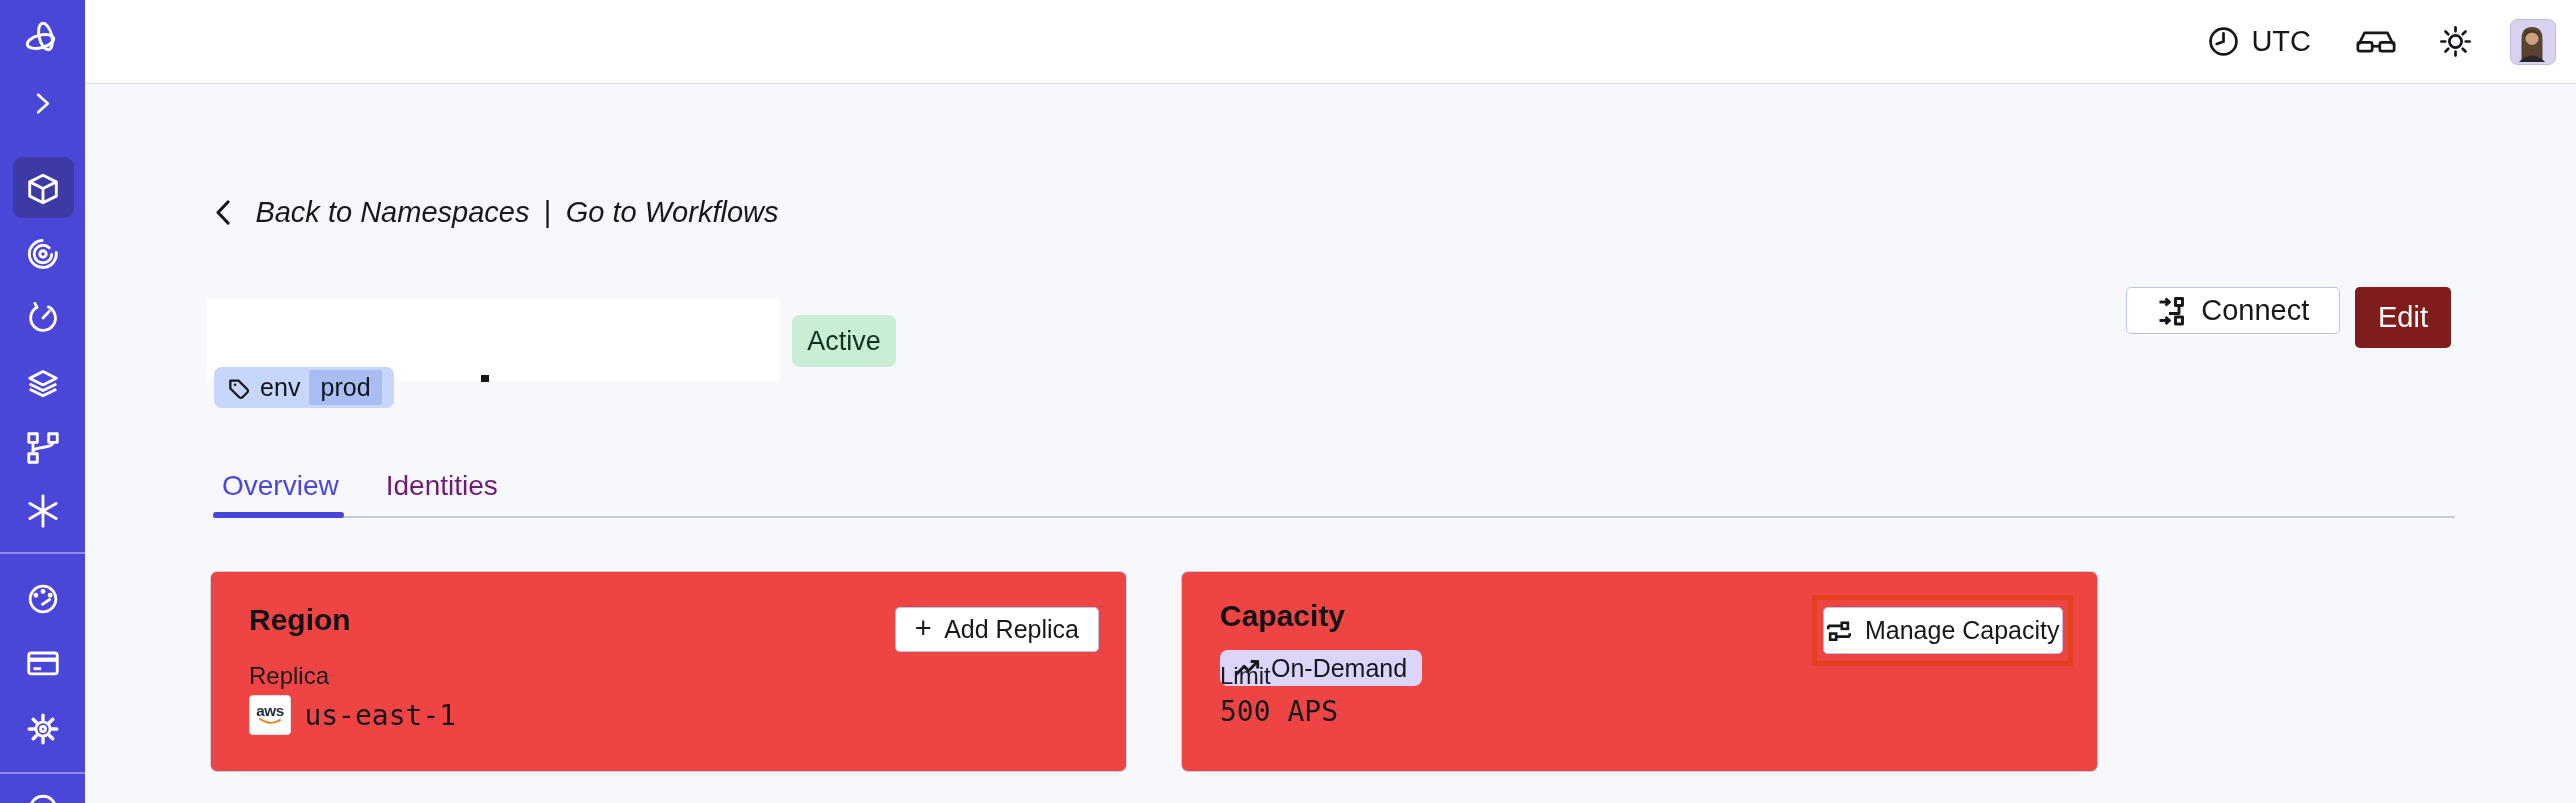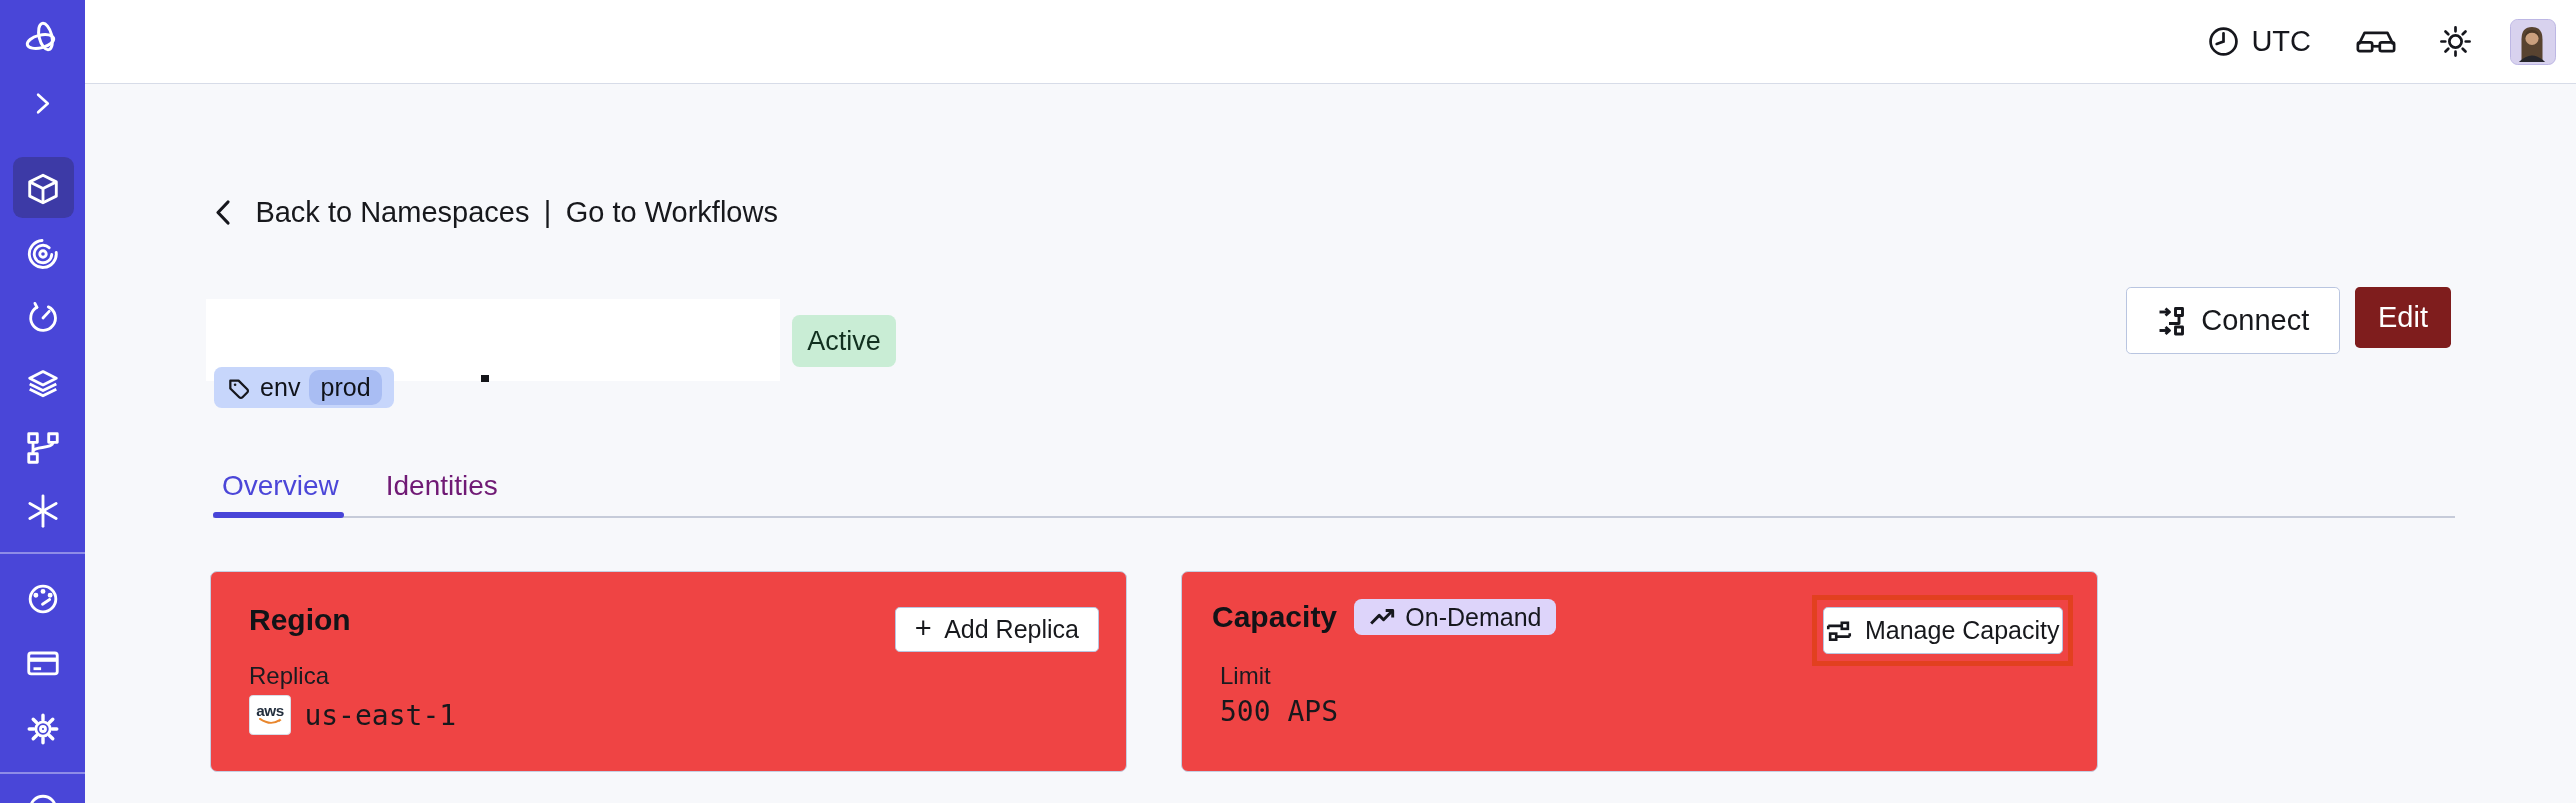--- a/index.html
+++ b/index.html
@@ -20,37 +20,37 @@
     border-bottom:1.9px solid #d7dce8; display:flex; align-items:center; justify-content:flex-end; }
   .tz { display:flex; align-items:center; gap:10.5px; margin-right:44px; cursor:pointer; }
   .tz-label { font-size:29px; color:#16171d; }
   .tb-icon { display:flex; align-items:center; cursor:pointer; }
   #avatar { width:46px; height:46px; border-radius:7.7px; border:1.9px solid #bdb7e4; overflow:hidden; margin-right:20px; margin-left:37px; cursor:pointer; background:#d8d2ee; }
 
   
   #content { position:absolute; left:85px; top:84px; width:2491px; height:719px; background:#f7f8fb; }
 
   #breadcrumb { position:absolute; left:122px; top:111px; display:flex; align-items:center; gap:14.4px; font-size:29px; color:#17181c; }
-  #breadcrumb .bc-link { cursor:pointer; }
+  #breadcrumb .bc-link { cursor:pointer;font-style:italic; }
   #breadcrumb .bc-sep { color:#17181c; }
 
   #title-redaction { position:absolute; left:121px; top:215px; width:574px; height:82px; background:#ffffff; }
   #title-dot { position:absolute; left:396px; top:291px; width:7.7px; height:6.7px; background:#141519; }
 
   #status-badge { position:absolute; left:707px; top:231px; height:52px; padding:0 15.3px;
     background:#c9edd5; color:#11301f; border-radius:7.7px; font-size:27px; font-weight:500;
     display:inline-flex; align-items:center; }
 
   #ns-tag { position:absolute; left:129px; top:283px; height:41px; padding:0 11.5px 0 11.5px;
     background:#c7d6fb; border-radius:7.7px; display:inline-flex; align-items:center; gap:8.6px; font-size:25px; color:#10131a; }
-  #ns-tag .chip { background:#a9bdf3; border-radius:10px; padding:2.9px 11.5px; }
+  #ns-tag .chip { background:#a9bdf3; border-radius:2px; padding:2.9px 11.5px; }
 
   .btn { display:inline-flex; align-items:center; justify-content:center; gap:12.5px;
     background:#fff; border:1.9px solid #b9c5e0; border-radius:4.8px; color:#17181c; cursor:pointer; }
-  #connect-btn { position:absolute; left:2041px; top:203px; width:214px; height:67px; font-size:29px; }
+  #connect-btn { position:absolute; left:2041px; top:203px; width:214px; height:47px; font-size:29px; }
   #edit-btn { position:absolute; left:2270px; top:203px; width:96px; height:61px;
     background:#7f1d1d; border:none; border-radius:4.8px; color:#fff; font-size:29px;
     display:inline-flex; align-items:center; justify-content:center; cursor:pointer; }
 
   #tabs { position:absolute; left:137px; top:386px; display:flex; gap:47px; font-size:28px; }
   .tab { cursor:pointer; color:#701a75; }
   .tab.active { color:#4b46d8; font-weight:500; }
   #tab-underline { position:absolute; left:128px; top:432px; width:2242px; height:1.9px; background:#c6cbd9; }
   #tab-active-bar { position:absolute; left:128px; top:428px; width:131px; height:5.8px; background:#4845d8; border-radius:2.9px; }
 
@@ -59,21 +59,21 @@
   #card-capacity { left:1096px; width:917px; }
   #card-retention { left:2069px; width:301px; }
   .card-title { position:absolute; left:38px; top:31px; font-size:30px; font-weight:600; color:#121317; white-space:nowrap; }
   .card-label { position:absolute; left:38px; top:90px; font-size:24px; color:#1a1b20; }
   .card-value-row { position:absolute; left:38px; top:123px; display:flex; align-items:center; gap:13.4px; }
   .card-value { font-size:28px; color:#17181c; }
 
   #add-replica-btn { position:absolute; right:27px; top:35px; height:45px; padding:0 19px; font-size:25px; }
   .plus-glyph { font-size:29px; font-weight:400; line-height:1; margin-top:-2.9px; }
 
-  #capacity-title-row { position:absolute; left:30px; top:27px; display:flex; align-items:center; gap:17.3px; }
+  #capacity-title-row { position:absolute; left:38px; top:27px; display:flex; align-items:flex-start; gap:17.3px;flex-direction:column; }
   #capacity-title-row .card-title-inline { font-size:30px; font-weight:600; color:#121317; }
   #ondemand-badge { height:36px; padding:0 14.4px; background:#ddd4fa; border-radius:7.7px;
     display:inline-flex; align-items:center; gap:8.6px; font-size:25px; color:#16171d; }
 
   #manage-annotation { position:absolute; left:630px; top:23px; width:261px; height:71px;
     border:5.8px solid #e2401f; display:flex; align-items:center; justify-content:center; }
   #manage-capacity-btn { width:240px; height:47px; font-size:25px; gap:11.5px; }
 
   #aws-badge { width:42px; height:40px; background:#fff; border:1.9px solid #d8dce6; border-radius:3.8px;
     display:flex; flex-direction:column; align-items:center; justify-content:center; }

